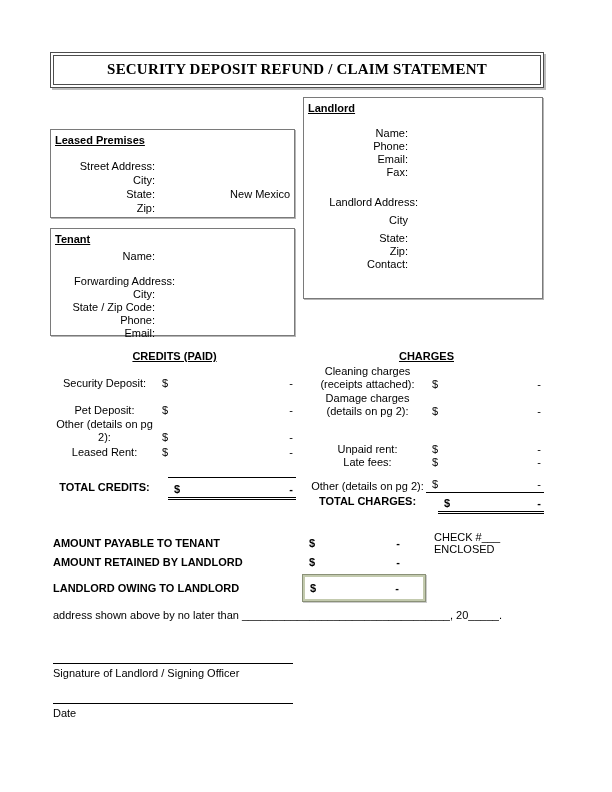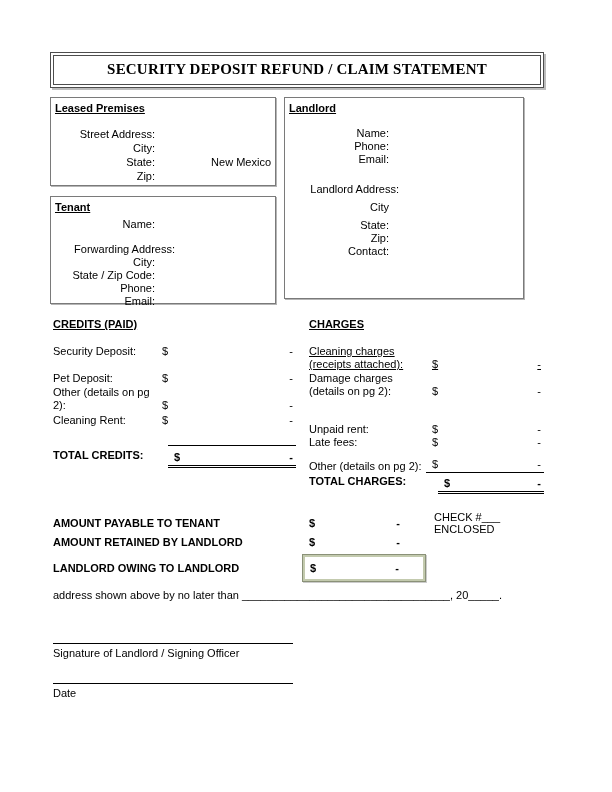--- a/index.html
+++ b/index.html
@@ -16,54 +16,54 @@
     box-shadow:2px 2px 0 #bdbdbd;background:#fff;
   }
   .title-inner{border:1px solid #4d4d4d;text-align:center;padding:5px 0 6px;}
   .title-inner h1{
     margin:0;font-size:15px;font-weight:bold;letter-spacing:.2px;
     font-family:Liberation Serif, serif;
   }
 
   
   .columns{margin-top:9px;display:flex;gap:8px;}
-  .col-left{width:226px;}
+  .col-left{width:245px;margin-top:32px;}
   .col-right{width:240px;}
   .info-box{
     border:1px solid #7a7a7a;box-shadow:1px 1px 0 #b5b5b5;background:#fff;
     padding:3px 4px;box-sizing:border-box;
   }
   .box-leased{height:89px;}
   .box-tenant{height:108px;margin-top:10px;}
   .box-landlord{height:202px;}
   .box-heading{font-weight:bold;text-decoration:underline;line-height:14px;}
   .field-row{display:flex;line-height:14px;text-align:right;}
   .lh13 .field-row{line-height:13px;}
   .fl{width:100px;flex:none;}
   .fv{flex:1;min-height:11px;}
   .gap12{height:12px;}
   .gap17{height:17px;}
   .gap5{height:5px;}
   .gap4{height:4px;}
 
   
-  .money{margin-top:13px;display:flex;gap:8px;}
+  .money{margin-top:13px;display:flex;gap:8px;text-align:center;}
   .mc{box-sizing:border-box;}
   .mc-credits{width:246px;padding-left:3px;}
   .mc-charges{width:240px;padding-left:5px;}
   .m-heading{font-weight:bold;text-decoration:underline;line-height:14px;}
   .m-row{display:grid;align-items:end;line-height:13px;}
   .mc-credits .m-row{grid-template-columns:103px 1fr;}
   .mc-charges .m-row{grid-template-columns:117px 1fr;}
   .amt{display:flex;justify-content:space-between;padding:0 3px 0 6px;}
   .r1{margin-top:14px;}
   .r2{margin-top:14px;}
   .r3{margin-top:1px;}
   .r4{margin-top:2px;}
-  .c1{margin-top:14px;text-decoration:underline;}
+  .c1{margin-top:2px;}
   .c2{margin-top:1px;}
   .c3{margin-top:25px;}
   .c4{margin-top:0;}
   .c5{margin-top:9px;}
   .c5 .amt{border-bottom:1px solid #000;padding-bottom:1px;}
   .total-row{font-weight:bold;gap:12px;}
   .total-row .lbl{padding-bottom:6px;}
   .tc-credits{margin-top:18px;}
   .tc-credits .amt{border-top:1px solid #000;border-bottom:3px double #000;padding-top:5px;padding-bottom:1px;}
   .tc-charges{margin-top:2px;}
@@ -169,20 +169,24 @@
           <span class="fv"></span>
         </div>
         <div class="field-row">
           <span class="fl">Phone:</span>
           <span class="fv"></span>
         </div>
         <div class="field-row">
           <span class="fl">Email:</span>
           <span class="fv"></span>
         </div>
+        <div class="field-row">
+          <span class="fl">Fax:</span>
+          <span class="fv"></span>
+        </div>
         <div class="gap17"></div>
         <div class="field-row">
           <span class="fl" style="width:110px">Landlord Address:</span>
           <span class="fv"></span>
         </div>
         <div class="gap5"></div>
         <div class="field-row">
           <span class="fl">City</span>
           <span class="fv"></span>
         </div>
@@ -226,21 +230,21 @@
 
       <div class="m-row r3">
         <span class="lbl">Other (details on pg 2):</span>
         <span class="amt">
           <span>$</span>
           <span>-</span>
         </span>
       </div>
 
       <div class="m-row r4">
-        <span class="lbl">Cleaning Rent:</span>
+        <span class="lbl">Leased Rent:</span>
         <span class="amt">
           <span>$</span>
           <span>-</span>
         </span>
       </div>
 
       <div class="m-row total-row tc-credits">
         <span class="lbl">TOTAL CREDITS:</span>
         <span class="amt">
           <span>$</span>

